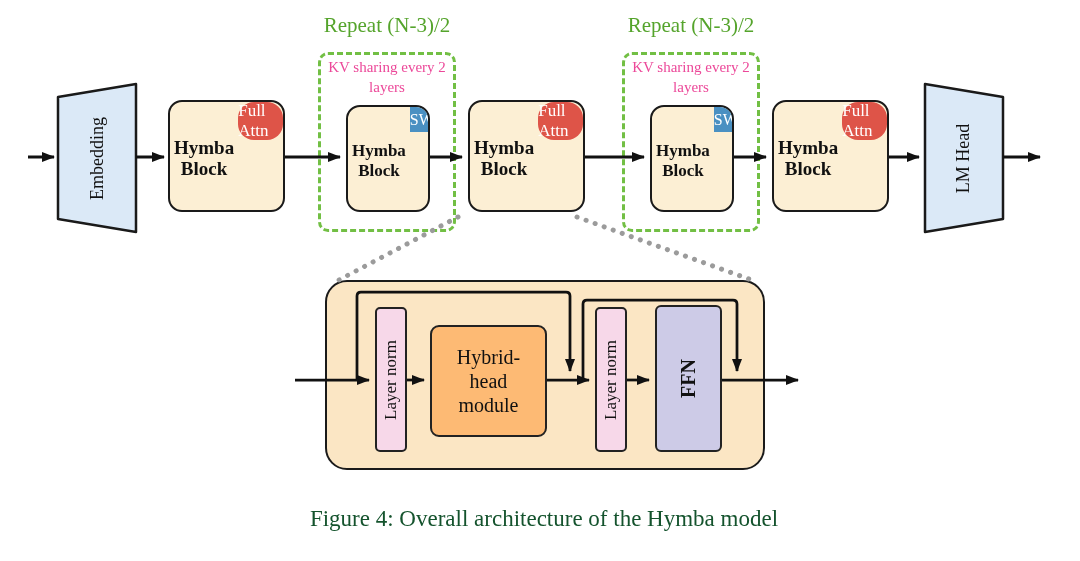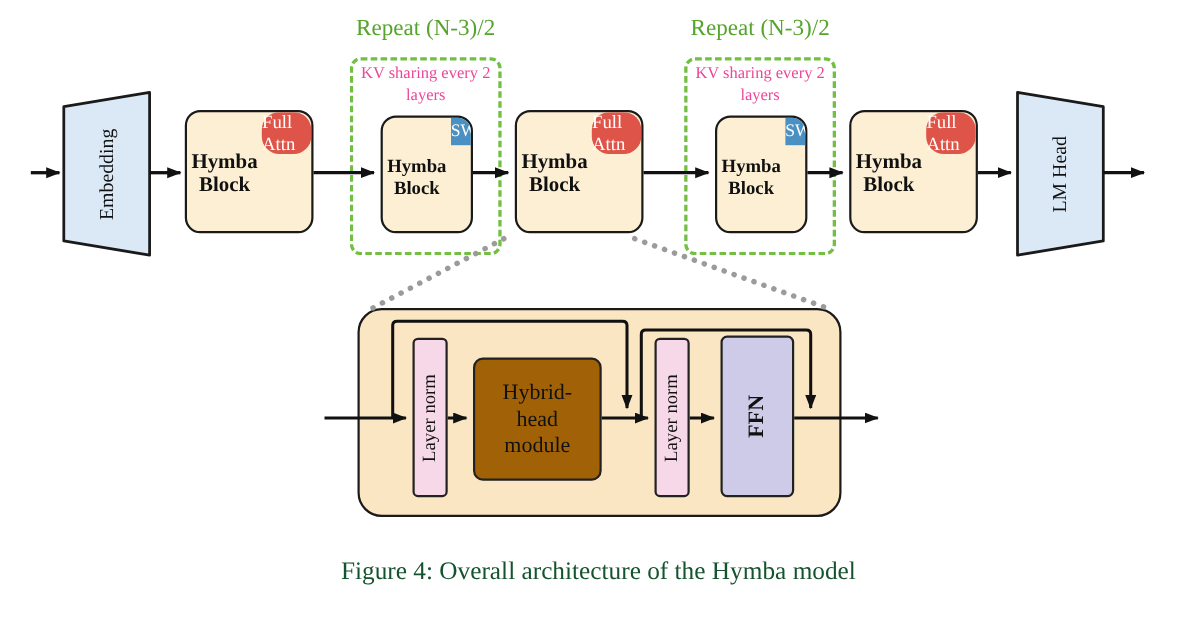--- a/index.html
+++ b/index.html
@@ -35,21 +35,21 @@
   .kv-label{font-size:15px;text-align:center;line-height:1.3;color:#ec4899;}
 
   .trap-label{display:flex;align-items:center;justify-content:center;z-index:3;font-size:18px;}
   .vtext{white-space:nowrap;transform:rotate(-90deg);}
 
   .detail-box{background:#FBE6C4;border:2.5px solid #1a1a1a;border-radius:22px;box-sizing:border-box;}
   .vbox{display:flex;align-items:center;justify-content:center;border:2px solid #222;box-sizing:border-box;}
   .ln{background:#F7D8E9;border-radius:5px;font-size:17px;}
   .ffn{background:#CDCBE7;border-radius:6px;font-size:20px;font-weight:bold;}
   .hybrid{
-    background:#a16207;border:2px solid #222;border-radius:9px;box-sizing:border-box;
+    background:#fdba74;border:2px solid #222;border-radius:9px;box-sizing:border-box;
     display:flex;align-items:center;justify-content:center;text-align:center;
     font-size:20px;line-height:1.2;padding:4px 8px;
   }
 
   .caption{position:absolute;left:4px;top:506px;width:100%;text-align:center;font-size:23px;color:#14532d;z-index:1;}
 </style>
 </head>
 <body>
 
 <div class="figure">

